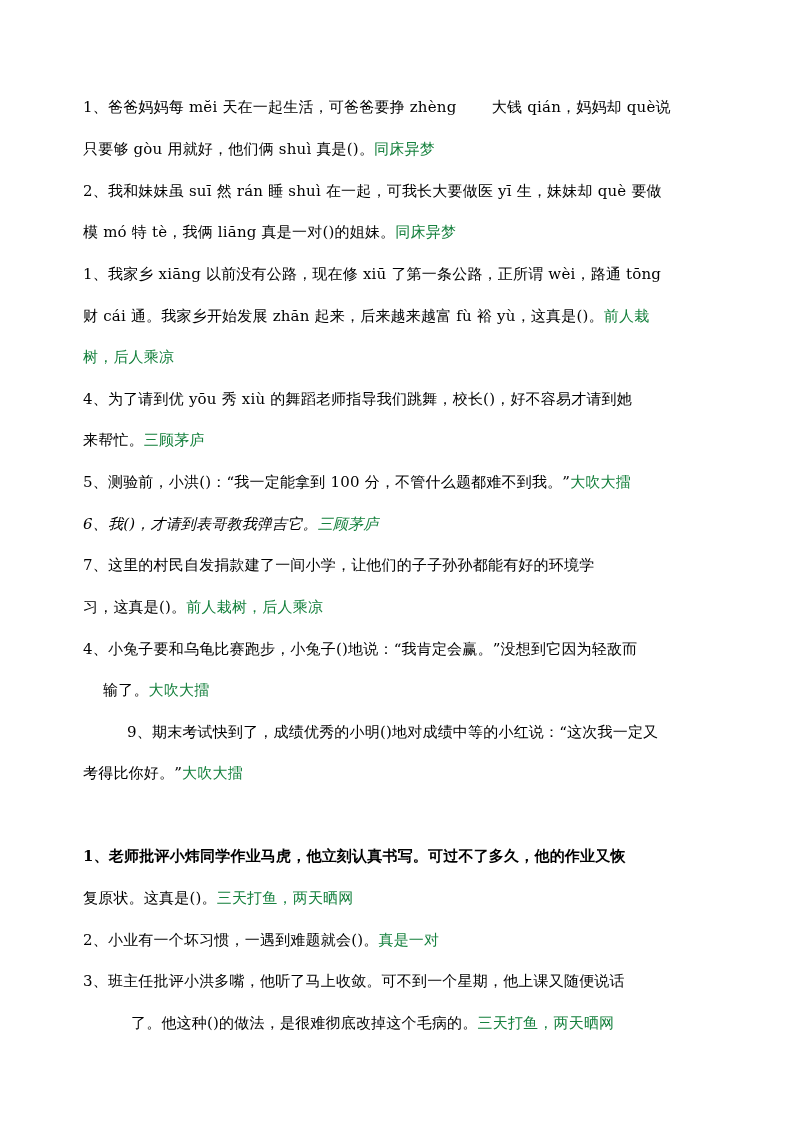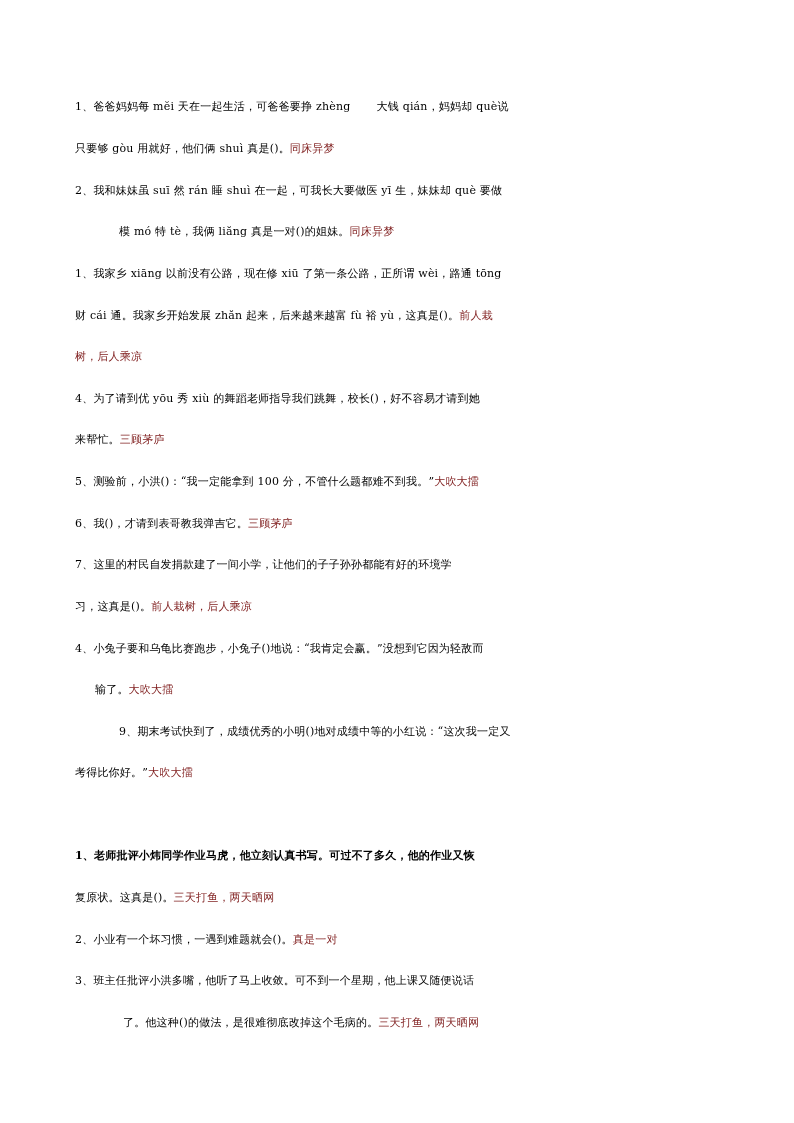--- a/index.html
+++ b/index.html
@@ -16,63 +16,63 @@
       color: #000000;
     }
     .page {
       position: absolute;
       left: 75px;
       top: 0;
       width: 650px;
     }
     .line {
       position: absolute;
-      left: 0;
+      left: 8px;
       white-space: nowrap;
-      font-size: 11px;
+      font-size: 15px;
       line-height: 20px;
       letter-spacing: 0.2px;
     }
     .ans {
-      color: #7f1d1d;
+      color: #15803d;
     }
   </style>
 </head>
 <body>
 
 <div class="page">
 
   <div>
 
     <div class="line" style="top:97px;">1、爸爸妈妈每 mĕi 天在一起生活，可爸爸要挣 zhèng 　　大钱 qián，妈妈却 què说</div>
     <div class="line" style="top:139px;">
       <span>只要够 gòu 用就好，他们俩 shuì 真是()。</span><span class="ans">同床异梦</span>
     </div>
 
     <div class="line" style="top:181px;">2、我和妹妹虽 suī 然 rán 睡 shuì 在一起，可我长大要做医 yī 生，妹妹却 què 要做</div>
-    <div class="line" style="top:222px;margin-left:44px;">
+    <div class="line" style="top:222px;">
       <span>模 mó 特 tè，我俩 liăng 真是一对()的姐妹。</span><span class="ans">同床异梦</span>
     </div>
 
     <div class="line" style="top:264px;">1、我家乡 xiāng 以前没有公路，现在修 xiū 了第一条公路，正所谓 wèi，路通 tōng</div>
     <div class="line" style="top:306px;">
       <span>财 cái 通。我家乡开始发展 zhăn 起来，后来越来越富 fù 裕 yù，这真是()。</span><span class="ans">前人栽</span>
     </div>
     <div class="line ans" style="top:347px;">树，后人乘凉</div>
 
     <div class="line" style="top:389px;">4、为了请到优 yōu 秀 xiù 的舞蹈老师指导我们跳舞，校长()，好不容易才请到她</div>
     <div class="line" style="top:430px;">
       <span>来帮忙。</span><span class="ans">三顾茅庐</span>
     </div>
 
     <div class="line" style="top:472px;">
       <span>5、测验前，小洪()：“我一定能拿到 100 分，不管什么题都难不到我。”</span><span class="ans">大吹大擂</span>
     </div>
 
-    <div class="line" style="top:514px;">
+    <div class="line" style="top:514px;font-style:italic;">
       <span>6、我()，才请到表哥教我弹吉它。</span><span class="ans">三顾茅庐</span>
     </div>
 
     <div class="line" style="top:555px;">7、这里的村民自发捐款建了一间小学，让他们的子子孙孙都能有好的环境学</div>
     <div class="line" style="top:597px;">
       <span>习，这真是()。</span><span class="ans">前人栽树，后人乘凉</span>
     </div>
 
     <div class="line" style="top:639px;">4、小兔子要和乌龟比赛跑步，小兔子()地说：“我肯定会赢。”没想到它因为轻敌而</div>
     <div class="line" style="top:680px;margin-left:20px;">

